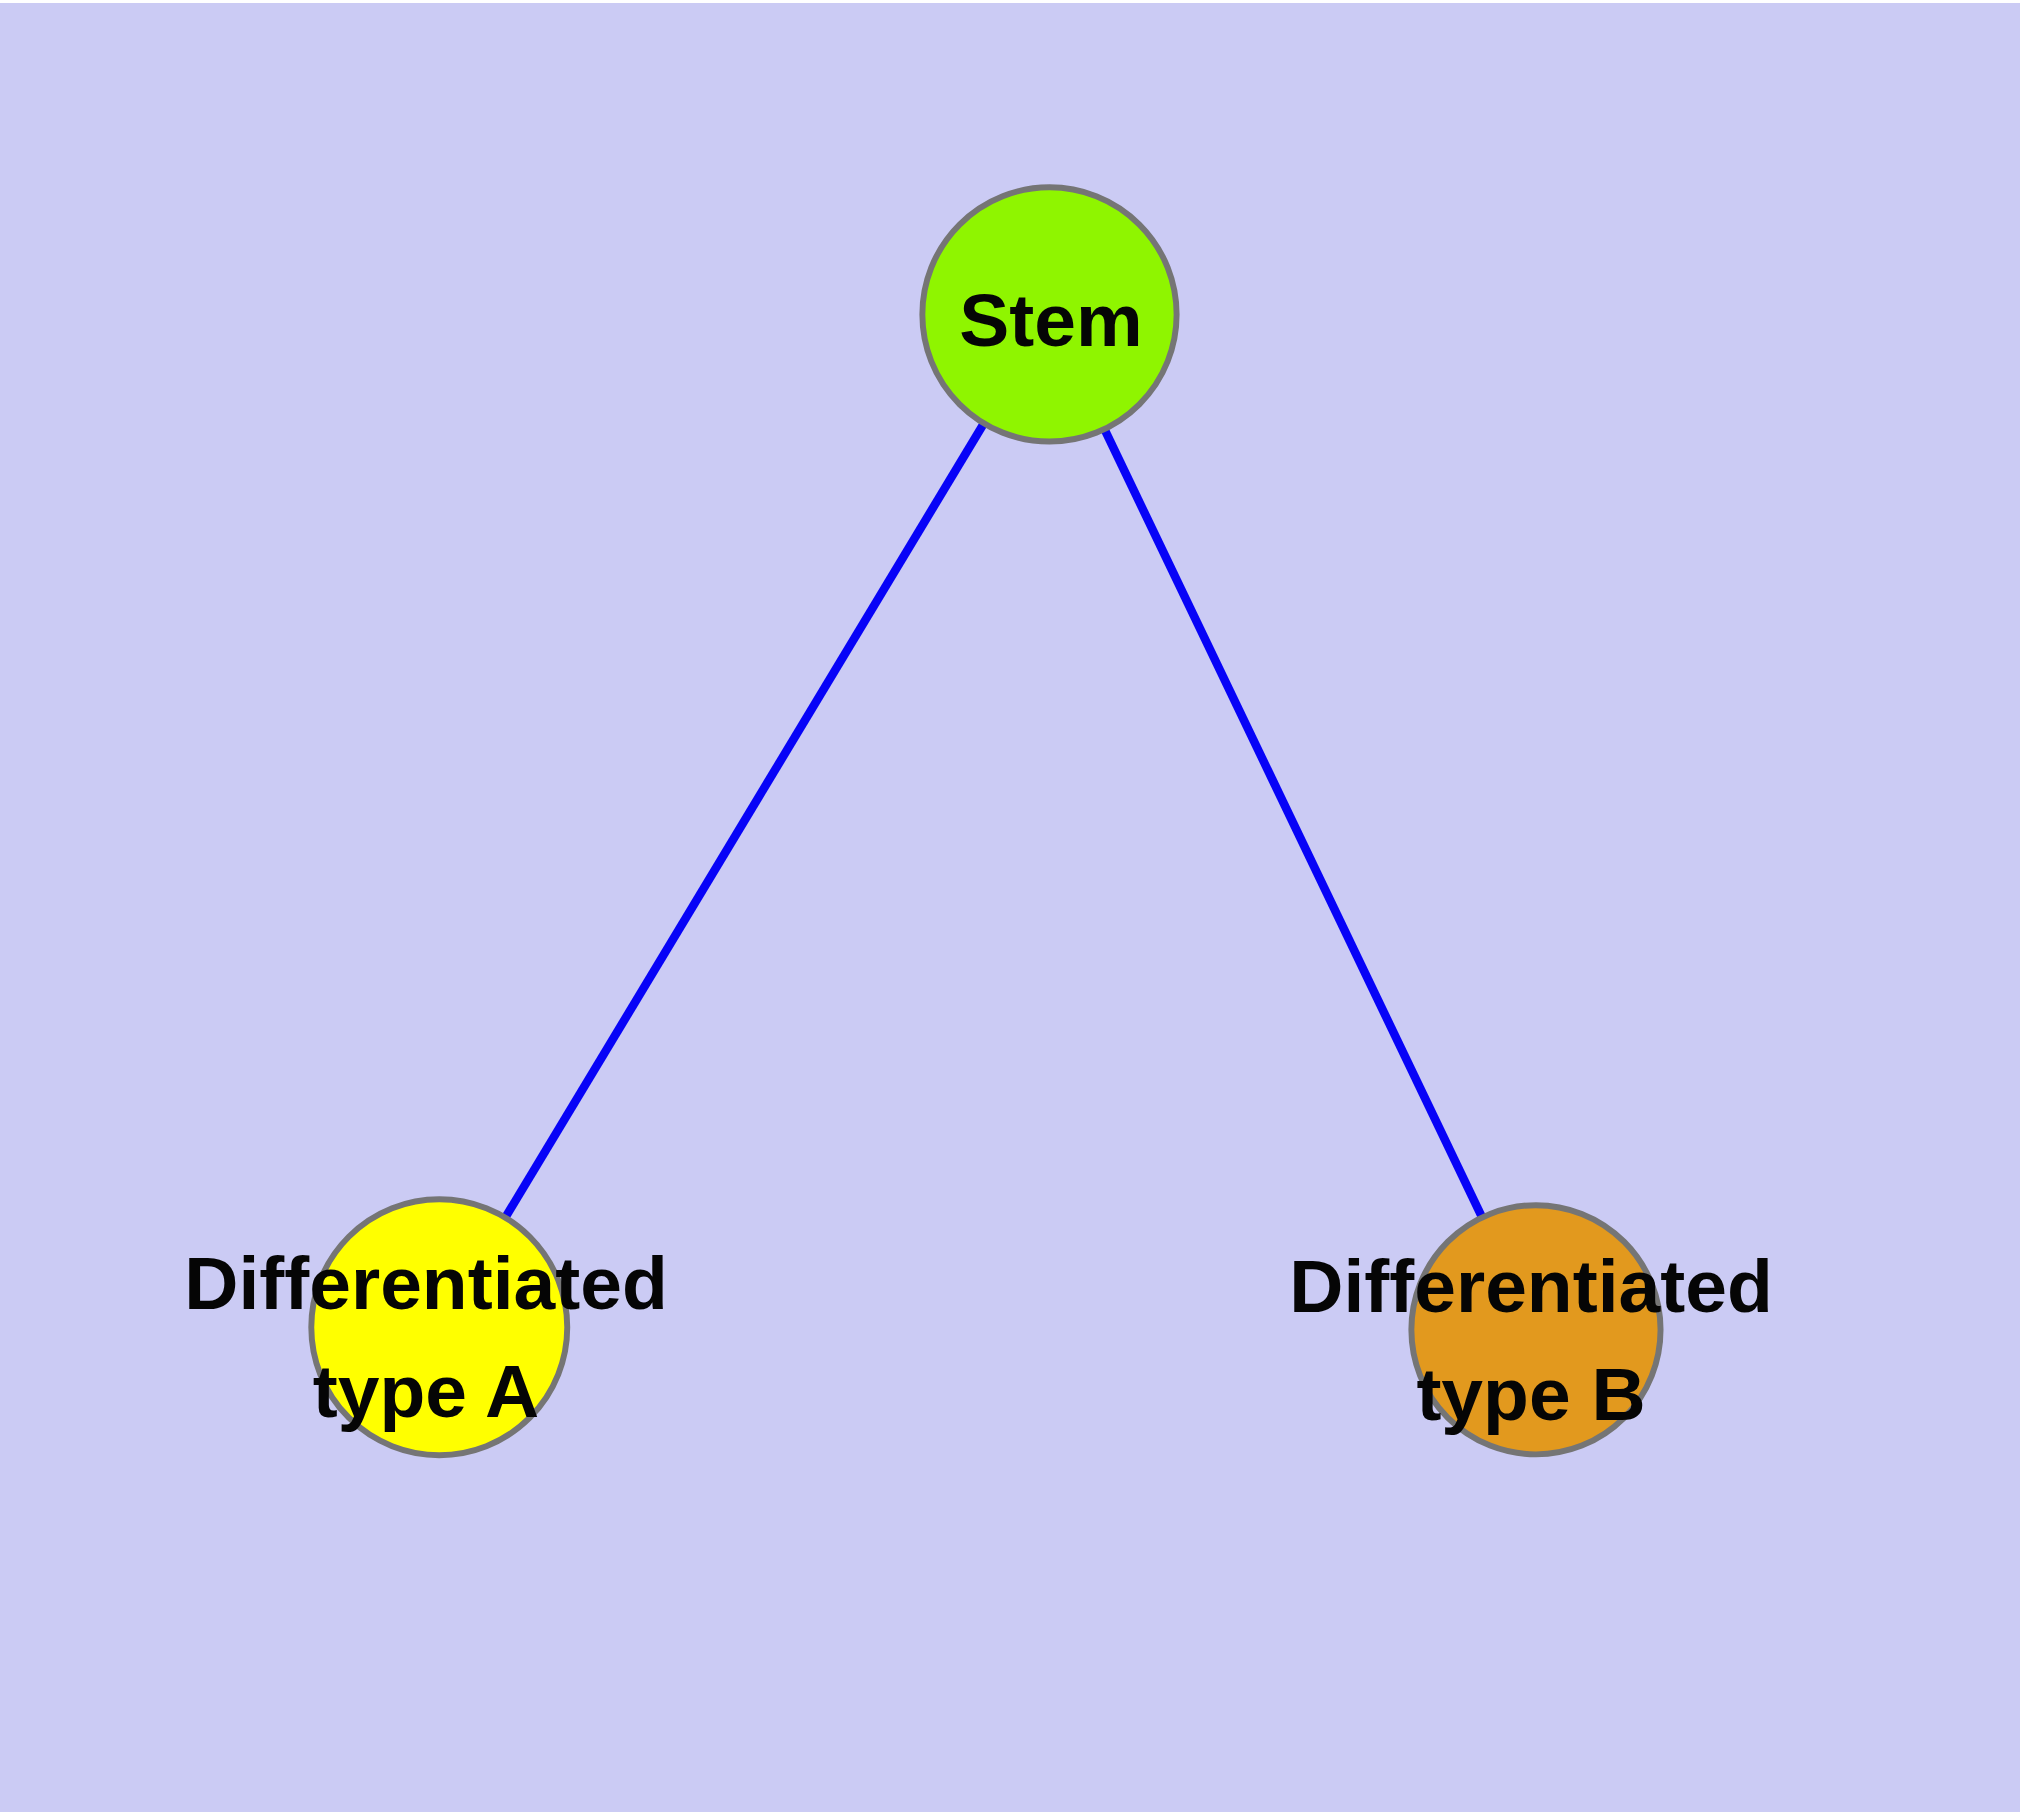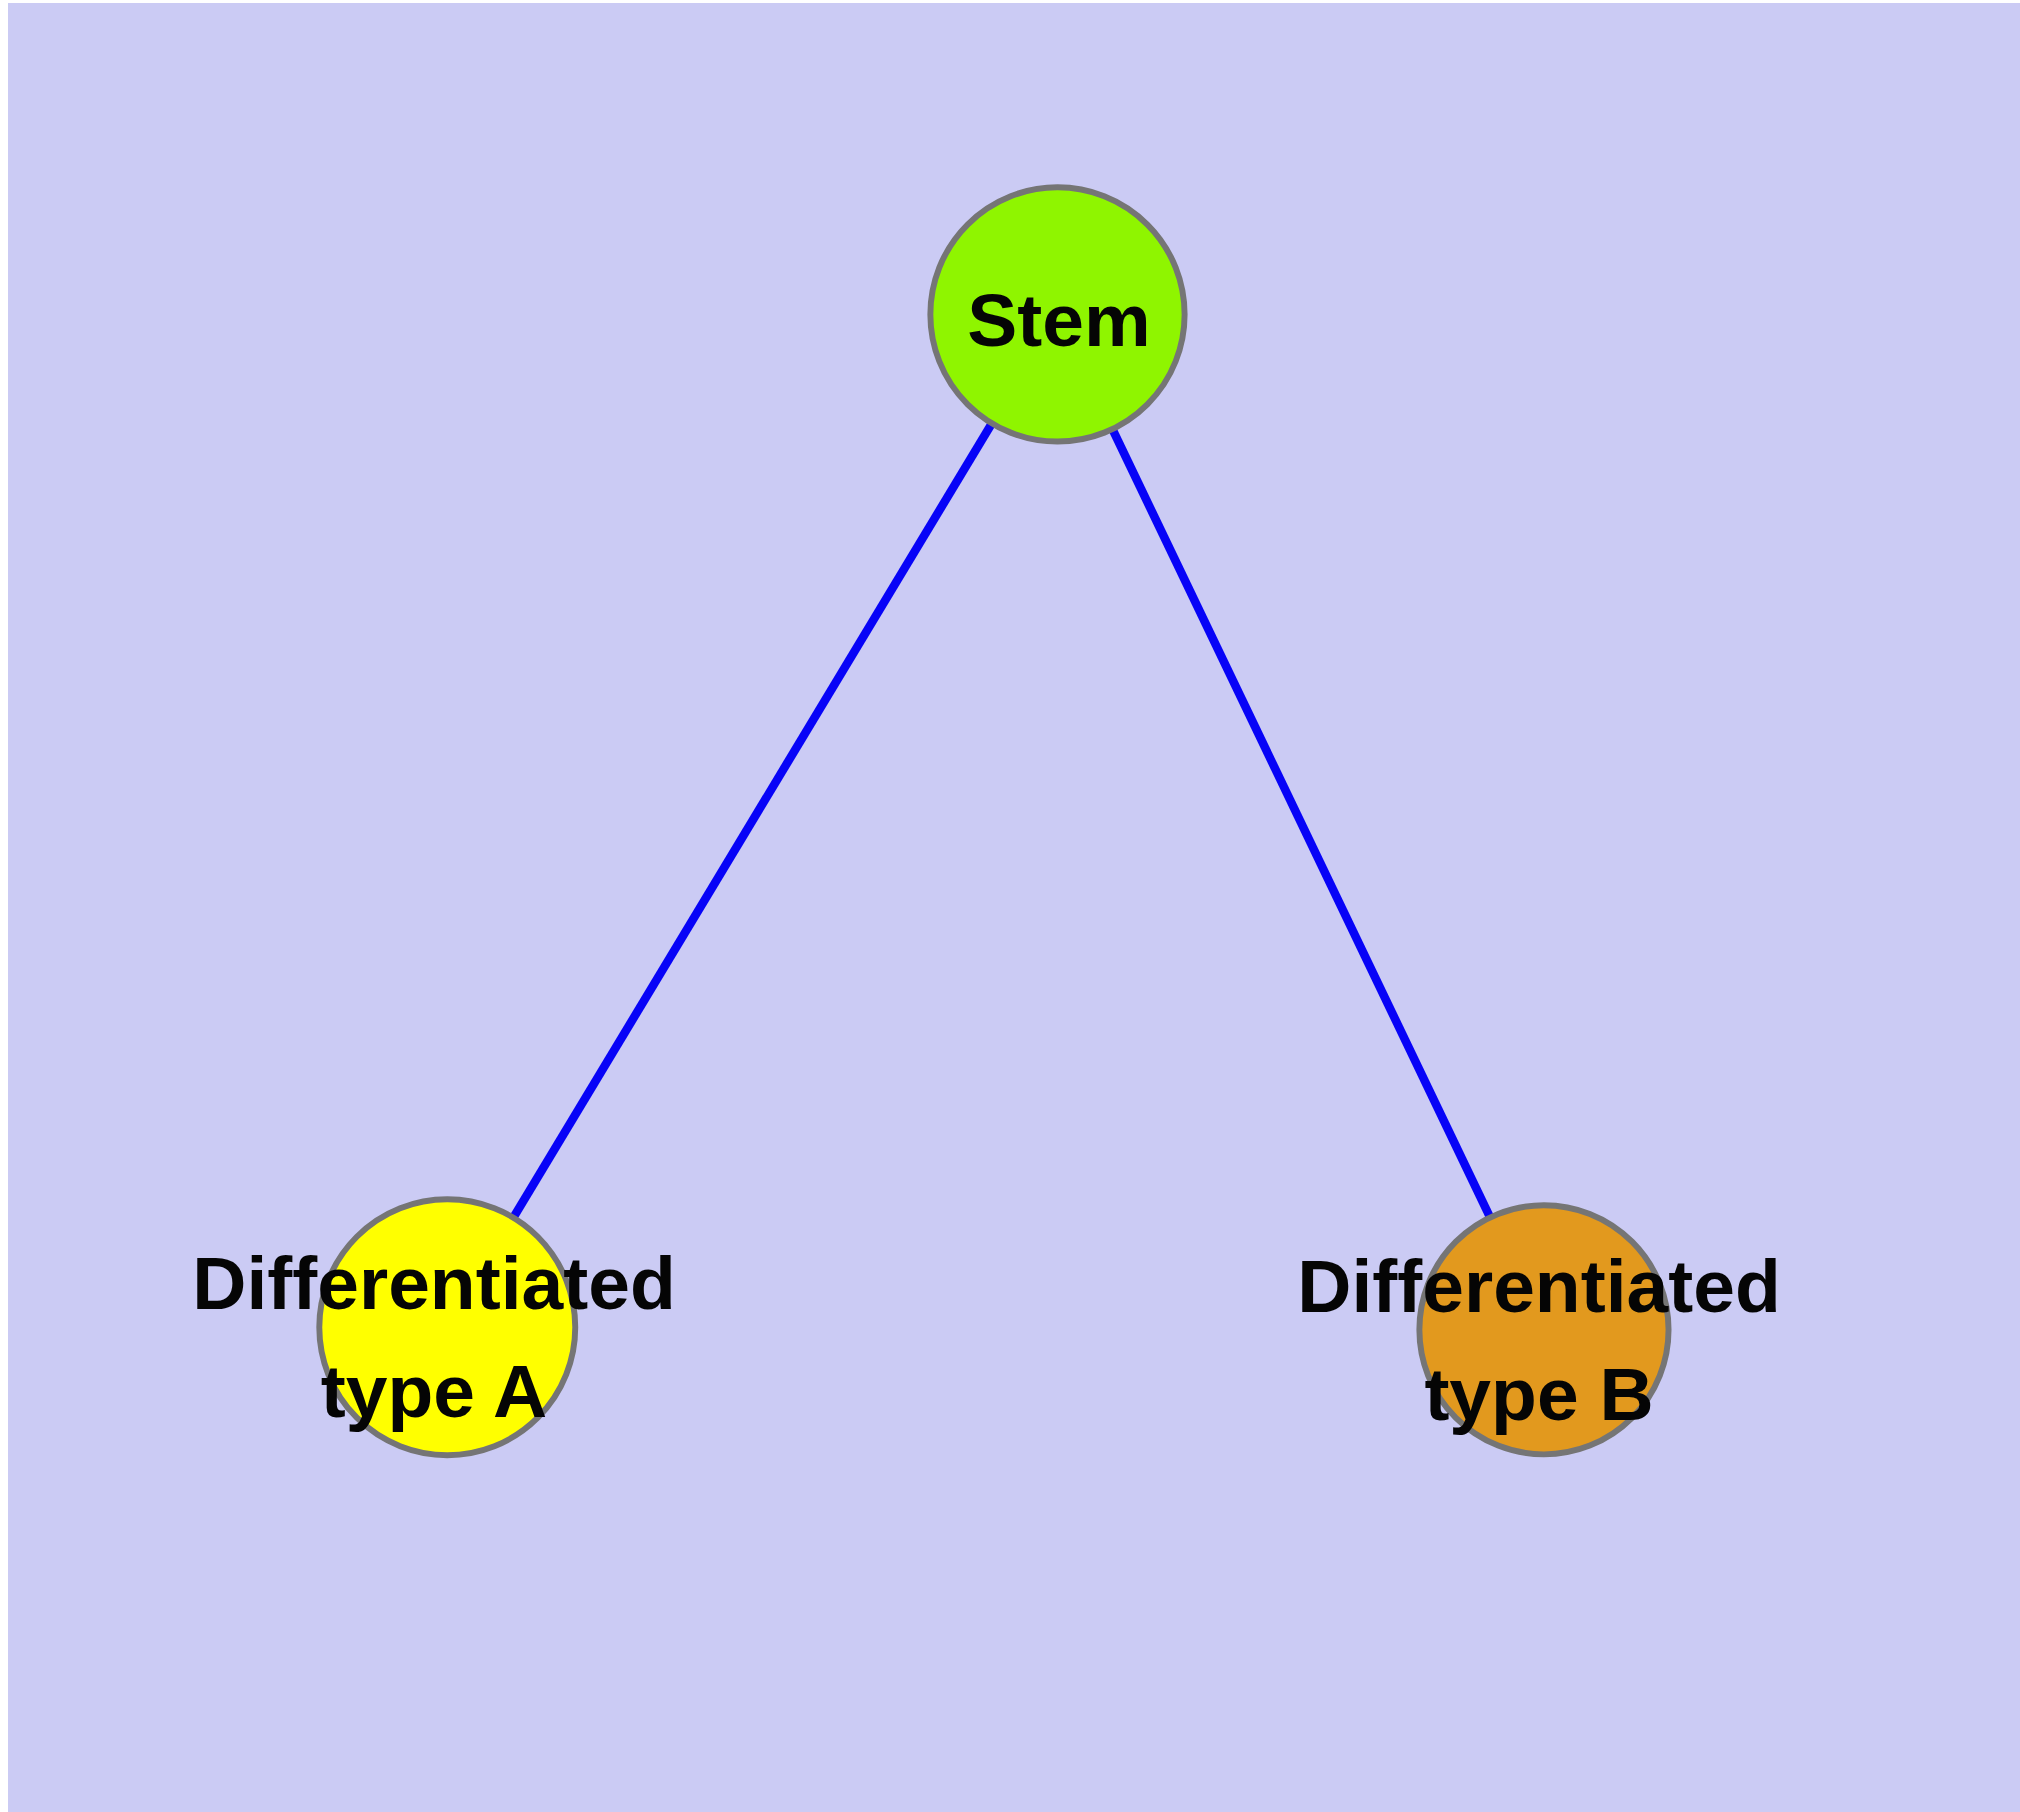--- a/index.html
+++ b/index.html
@@ -6,21 +6,21 @@
     margin: 0;
     padding: 0;
     background: #ffffff;
     width: 2021px;
     height: 1812px;
     overflow: hidden;
     font-family: "Liberation Sans", sans-serif;
   }
   .stage {
     position: absolute;
-    left: 8px;
+    left: 0;
     top: 0;
     width: 1798px;
     height: 1812px;
   }
   .top-margin {
     position: absolute;
     left: 0;
     top: 0;
     width: 2021px;
     height: 3.4px;

